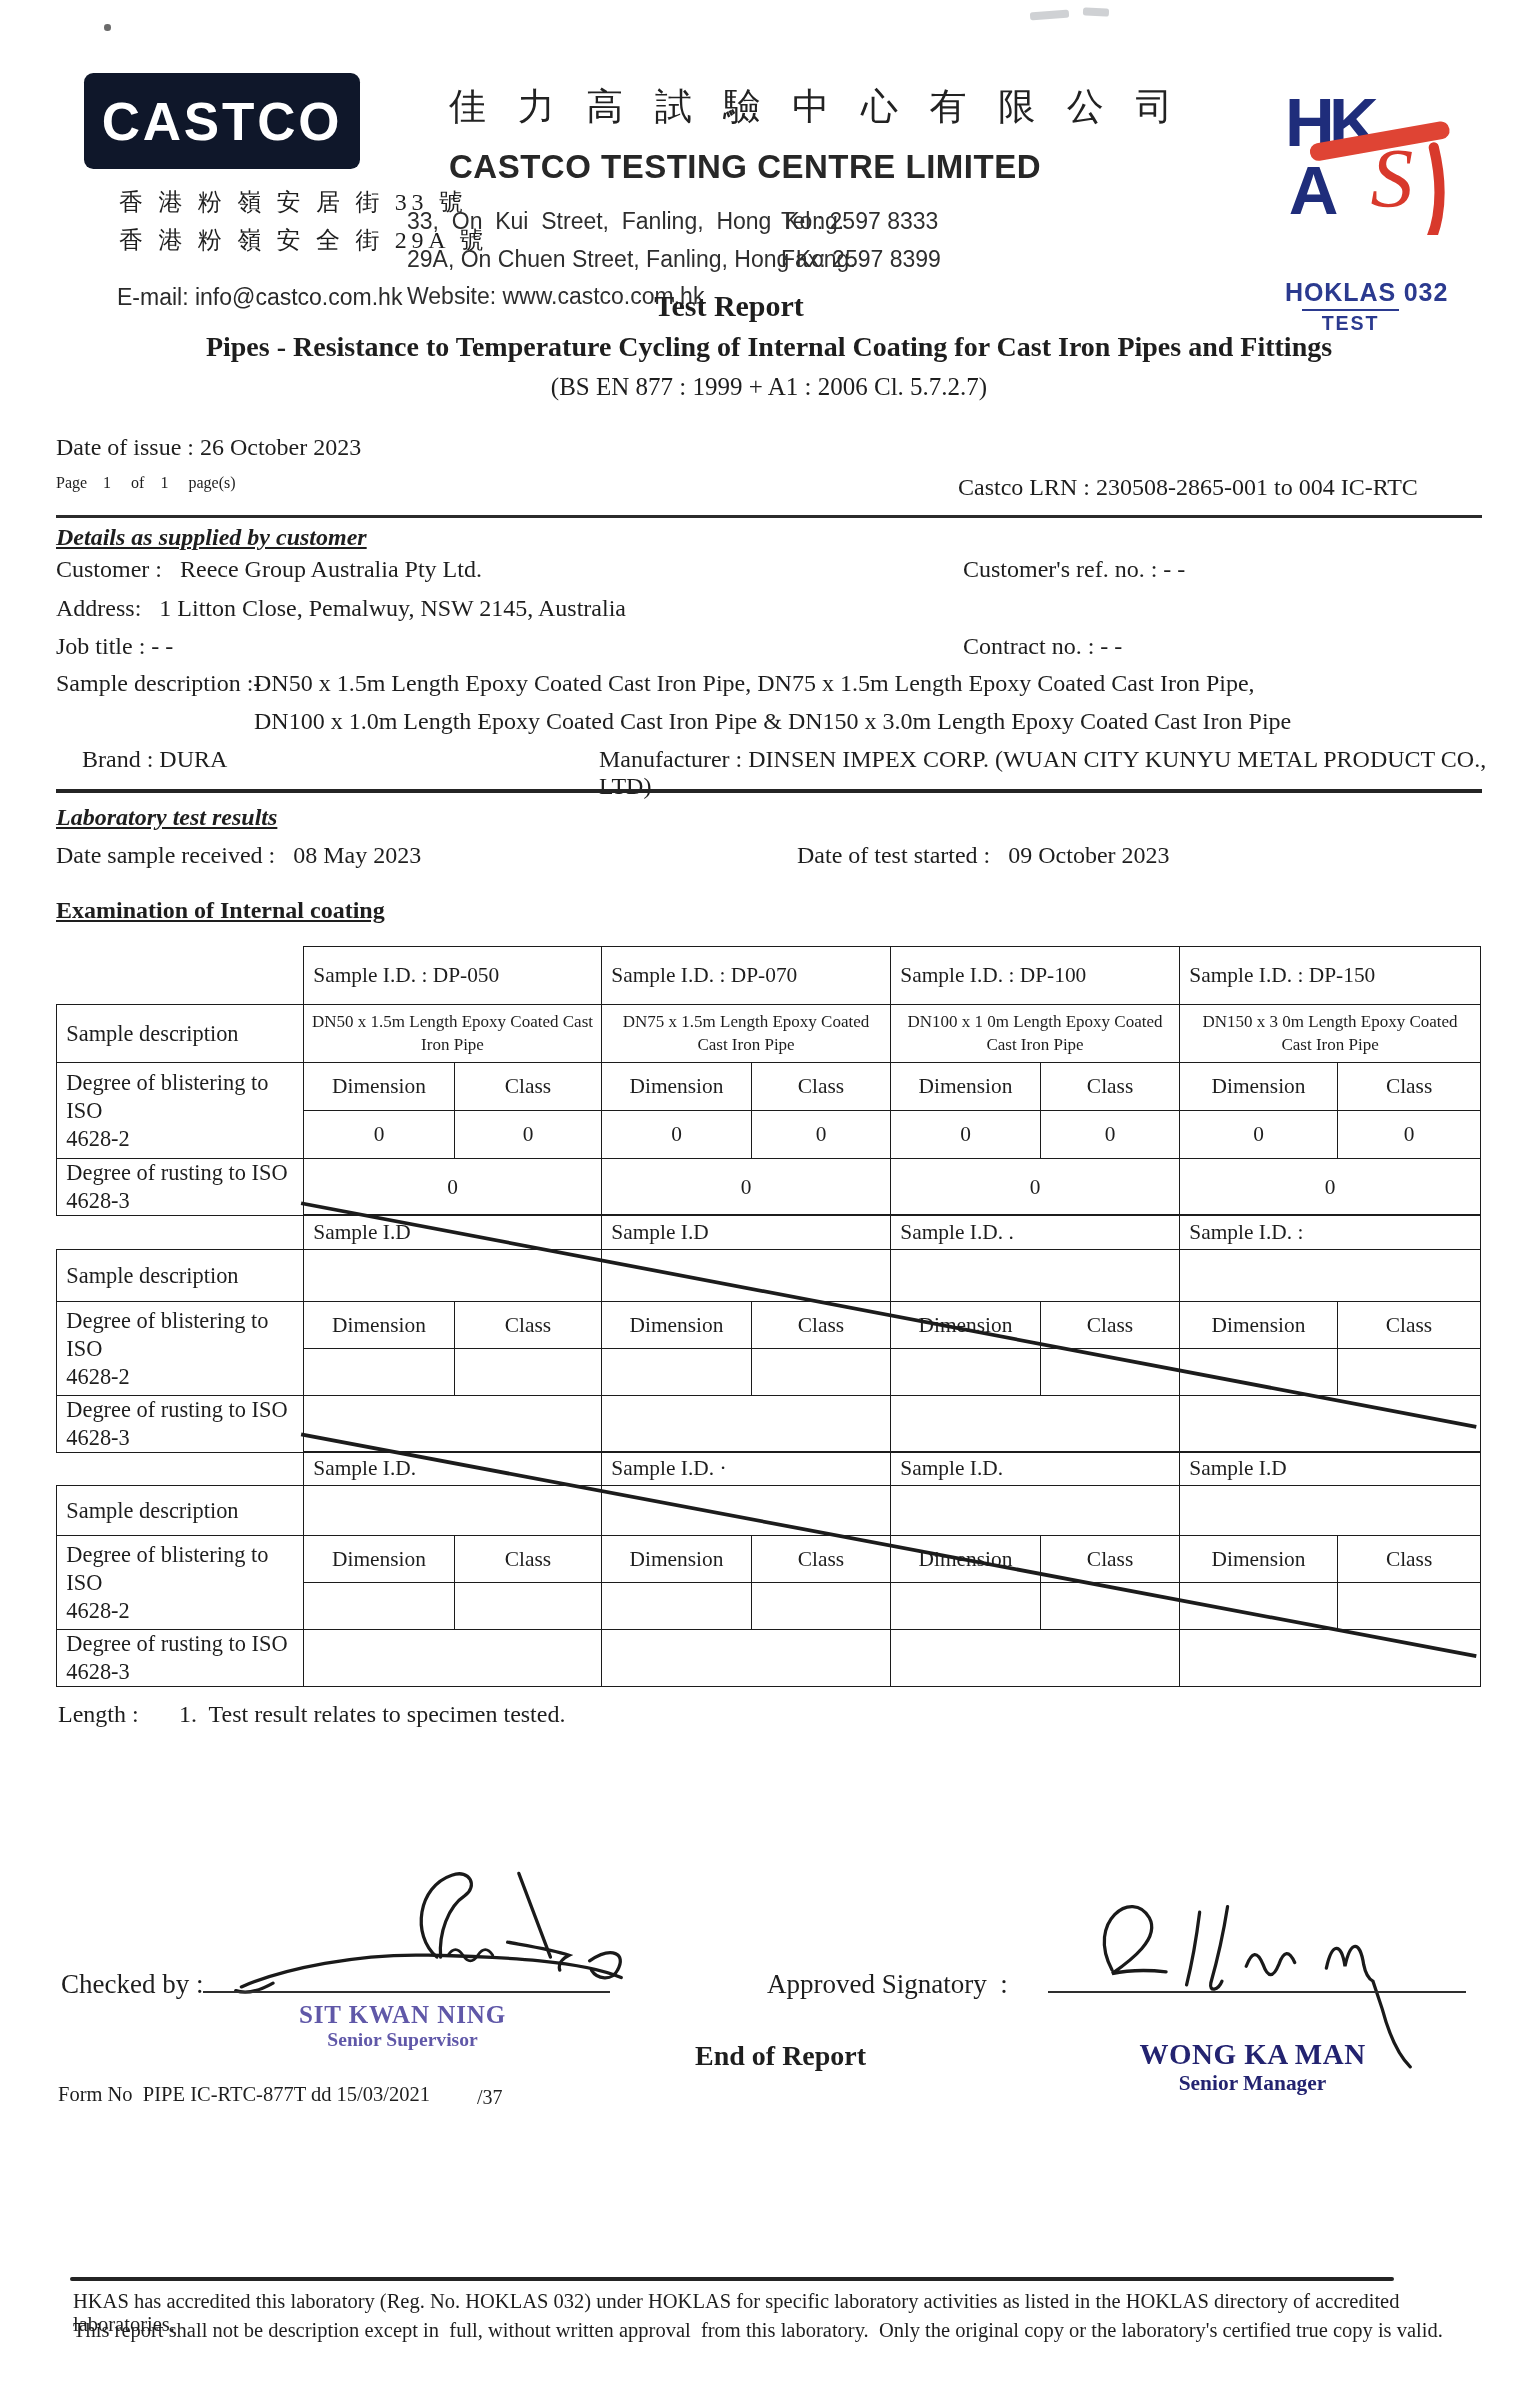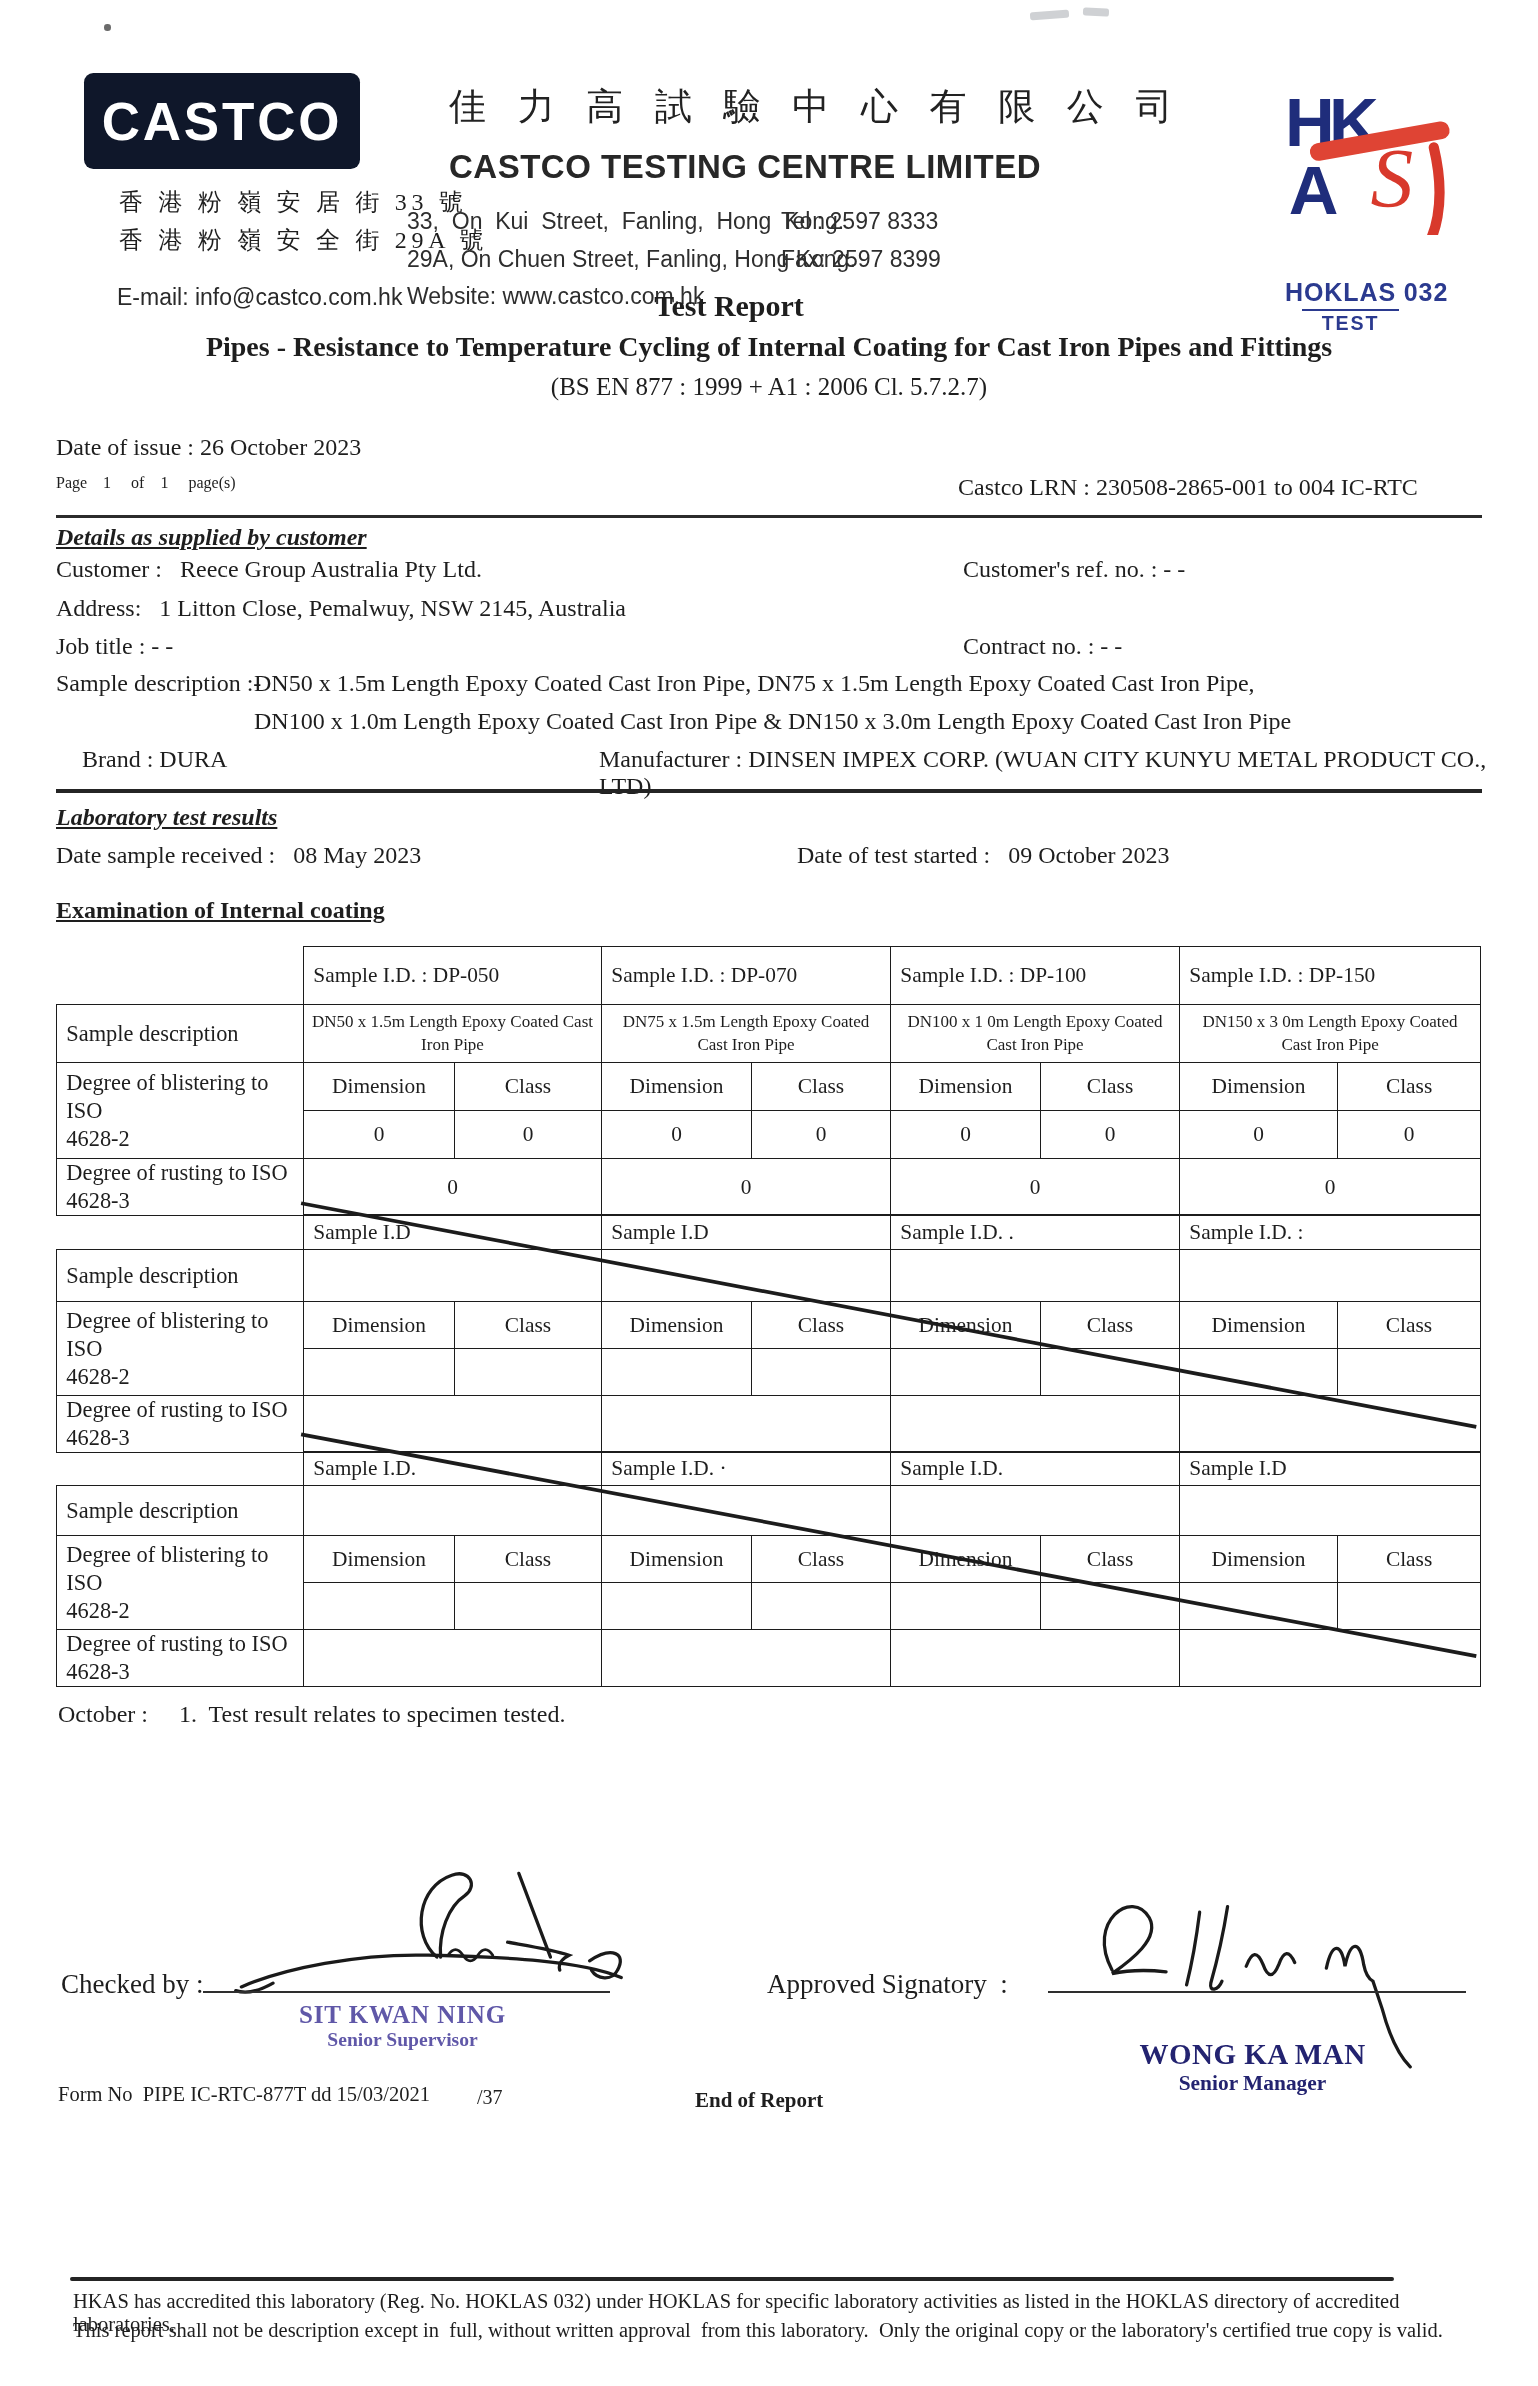--- a/index.html
+++ b/index.html
@@ -324,21 +324,21 @@
     </tr>
   </tbody>
     </table>
 
   <svg class="abs diag-svg" style="left:0; top:0;" width="1424" height="712" viewBox="0 0 1528 764">
     <line x1="263" y1="276" x2="1524" y2="516" stroke="#1c1c1c" stroke-width="4"></line>
     <line x1="263" y1="524" x2="1524" y2="762" stroke="#1c1c1c" stroke-width="4"></line>
   </svg>
 </div>
 
-<div class="abs t" style="left:58px; top:1701px; font-size:24px;">October :</div>
+<div class="abs t" style="left:58px; top:1701px; font-size:24px;">Length :</div>
 <div class="abs t" style="left:179px; top:1701px; font-size:24px;">1.  Test result relates to specimen tested.</div>
 
 <div class="abs t" style="left:61px; top:1969px; font-size:27px;">Checked by :</div>
 
 <svg class="abs" style="left:228px; top:1864px;" width="401" height="135" viewBox="0 0 430 145">
   <path d="M 14,132 C 60,112 140,96 215,98 C 300,100 380,104 422,122" stroke="#1a1a1a" stroke-width="3.5" fill="none" stroke-linecap="round"></path>
   <path d="M 8,136 C 20,140 34,136 48,128" stroke="#1a1a1a" stroke-width="3.5" fill="none" stroke-linecap="round"></path>
   <path d="M 224,100 C 196,76 204,24 240,12 C 260,5 268,24 254,34 C 236,46 226,74 228,100" stroke="#1a1a1a" stroke-width="3.5" fill="none" stroke-linecap="round"></path>
   <path d="M 236,98 q 8,-12 16,0 q 8,12 16,0 q 8,-12 16,0" stroke="#1a1a1a" stroke-width="3" fill="none" stroke-linecap="round"></path>
   <path d="M 312,10 L 346,100" stroke="#1a1a1a" stroke-width="3.5" fill="none" stroke-linecap="round"></path>
@@ -363,21 +363,21 @@
   <path d="M 288,116 c 6,-28 16,-28 20,-2 c 6,-28 16,-28 20,-2 c 2,10 6,16 10,18 L 348,160 C 356,190 366,210 378,222" stroke="#1a1a1a" stroke-width="3.5" fill="none" stroke-linecap="round"></path>
 </svg>
 
 <div class="abs sig-line" style="left:1048px; top:1965px; width:418px; height:28px;"></div>
 
 <div class="abs stamp stamp-navy" style="left:1122px; top:2038px; width:261px;">
   <div class="b t" style="font-size:29px; letter-spacing:0.5px;">WONG KA MAN</div>
   <div class="b t" style="font-size:21.4px;">Senior Manager</div>
 </div>
 
-<div class="abs b t" style="left:695px; top:2040px; font-size:21px;margin-top:48px;">End of Report</div>
+<div class="abs b t" style="left:695px; top:2040px; font-size:28px;">End of Report</div>
 
 <div class="abs t" style="left:58px; top:2083px; font-size:20.5px;">Form No  PIPE IC-RTC-877T dd 15/03/2021</div>
 <div class="abs t" style="left:477px; top:2086px; font-size:20px;">/37</div>
 
 <div class="abs divider-thick" style="left:70px; top:2277px; width:1324px; border-radius:1.9px;"></div>
 <div class="abs t" style="left:73px; top:2290px; width:1408px; font-size:20.5px;">HKAS has accredited this laboratory (Reg. No. HOKLAS 032) under HOKLAS for specific laboratory activities as listed in the HOKLAS directory of accredited laboratories.</div>
 <div class="abs t" style="left:73px; top:2319px; width:1408px; font-size:20.5px;">This report shall not be description except in  full, without written approval  from this laboratory.  Only the original copy or the laboratory's certified true copy is valid.</div>
 
 
 </body></html>

